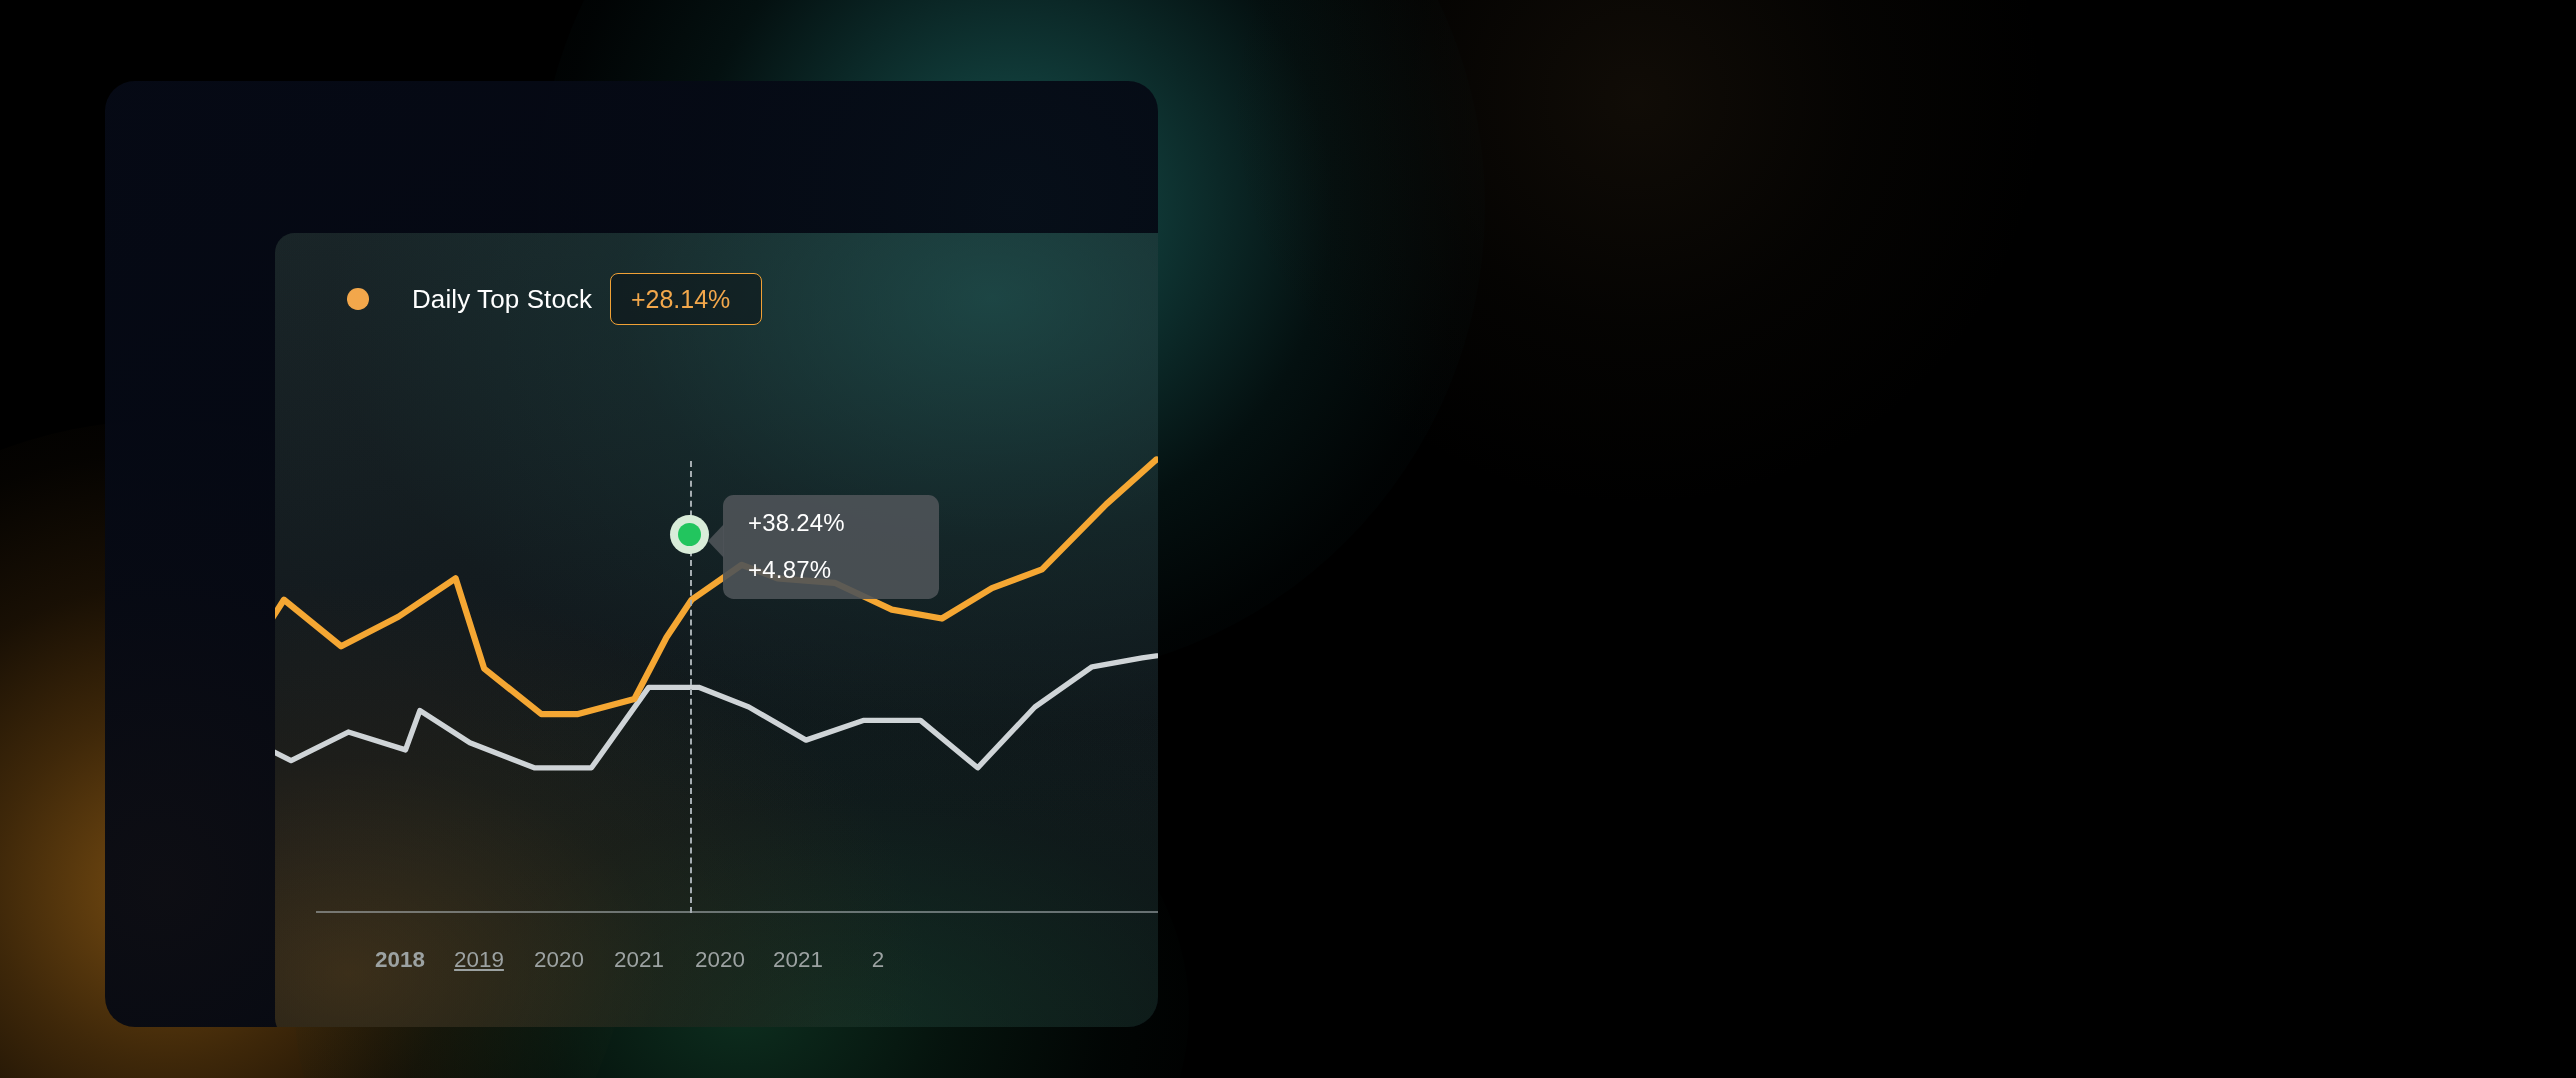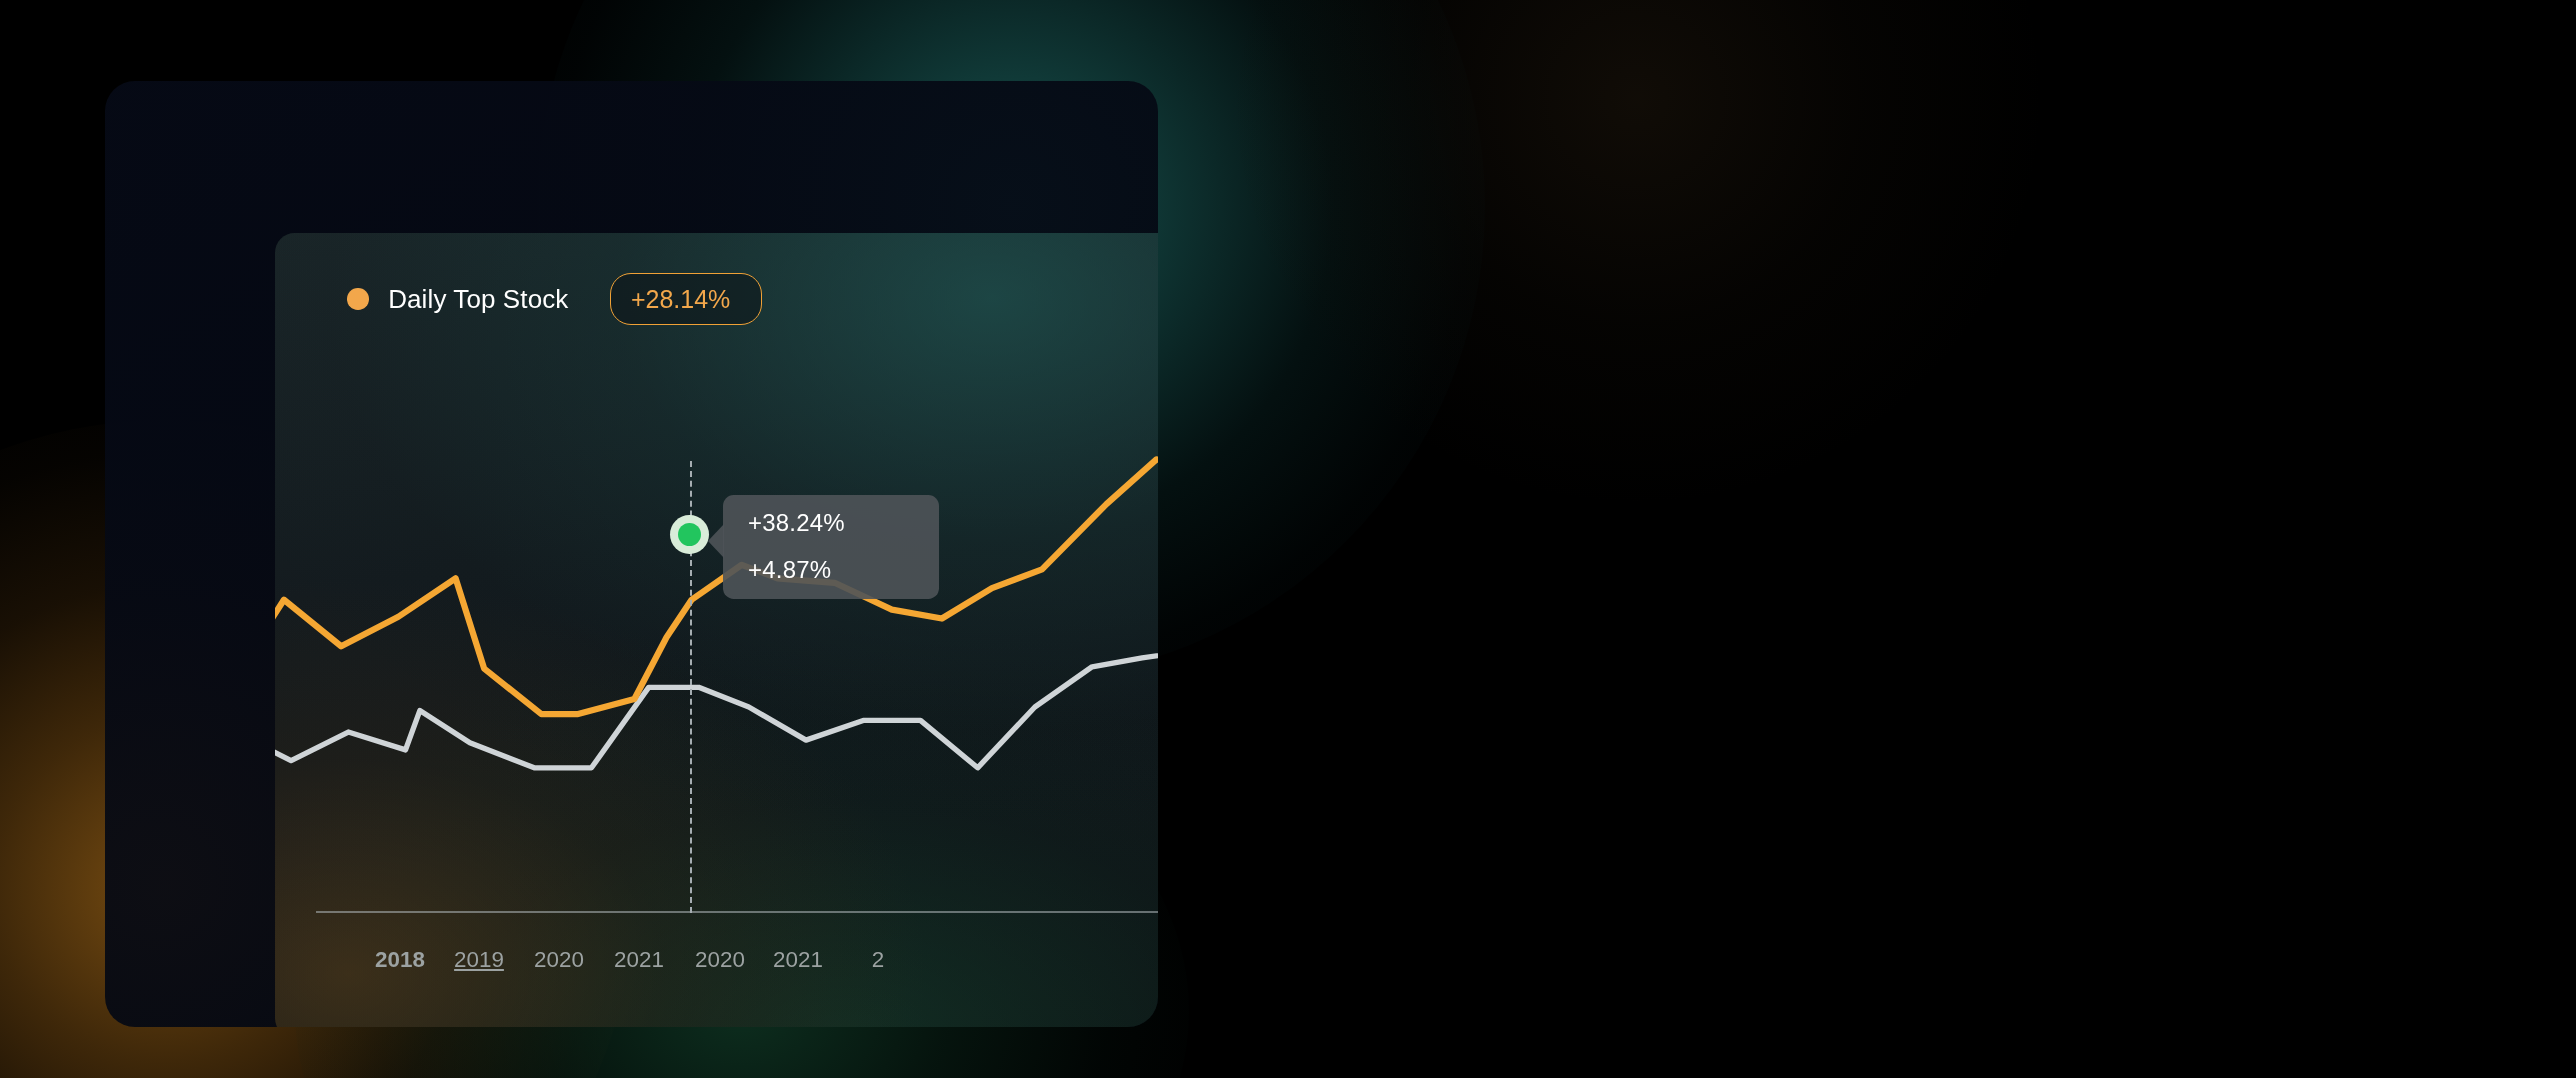--- a/index.html
+++ b/index.html
@@ -111,30 +111,31 @@
   }
   .legend-dot.orange { background: #f2a74b; }
   .legend-dot.grey   { background: #aaaaaa; }
 
   .legend-label {
     margin-left: 19.7px;
     font-size: 26px;
     color: #ffffff;
     white-space: nowrap;
     letter-spacing: 0.1px;
+    text-align: right;
   }
 
   .badge {
     margin-left: 18px;
     display: flex;
     align-items: center;
     justify-content: flex-start;
     height: 52px;
     padding: 0 19.7px;
-    border-radius: 21px;
+    border-radius: 8px;
     font-size: 25px;
     white-space: nowrap;
     background: rgba(12,20,24,0.55);
   }
   .badge.orange {
     border: 1.8px solid #f0a136;
     color: #f2a74b;
     min-width: 152px;
   }
   .badge.grey {

